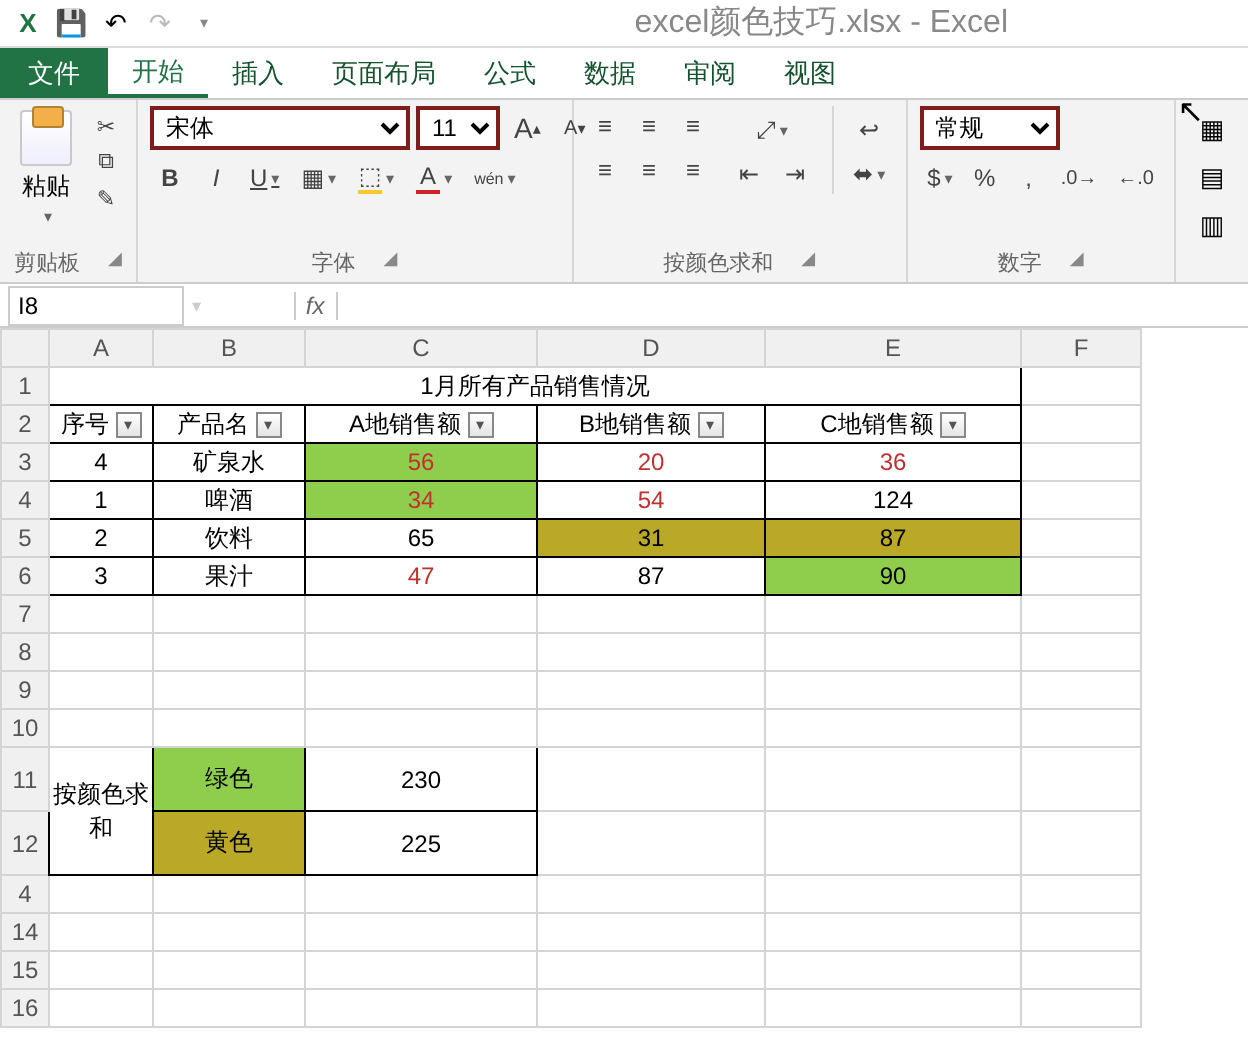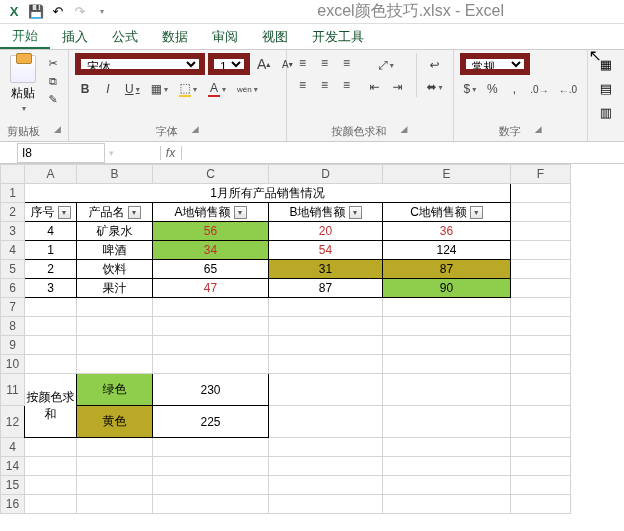--- a/index.html
+++ b/index.html
@@ -17,33 +17,33 @@
 .rgroup{border-right:1px solid #d6d6d6;display:flex;flex-direction:column;padding:3px 6px 0 6px}
 .rgroup-body{flex:1;display:flex;align-items:flex-start;gap:4px}
 .rgroup-label{text-align:center;color:#666;font-size:11px;padding:2px 0;display:flex;justify-content:center;gap:14px}
 .dlg-lnch{font-size:9px;color:#888;cursor:pointer}
 .paste-big{display:flex;flex-direction:column;align-items:center;gap:2px;padding:2px 4px;cursor:pointer}
 .paste-ico{width:26px;height:28px;background:linear-gradient(#fff,#eef);border:1px solid #c9c9c9;border-radius:2px;position:relative}
 .paste-ico::after{content:"";position:absolute;width:14px;height:9px;background:#f3b04a;border:1px solid #b0842f;top:-3px;left:5px;border-radius:2px}
 .mini-col{display:flex;flex-direction:column;gap:2px;padding-top:2px}
 .mini-btn{width:18px;height:16px;display:flex;align-items:center;justify-content:center;font-size:11px;color:#444;cursor:pointer}
 .font-row{display:flex;align-items:center;gap:3px}
-select.sel{height:22px;border:6px solid #7f1d1d;background:#fff;font-size:12px;padding:0 2px}
+select.sel{height:22px;border:2px solid #7f1d1d;background:#fff;font-size:12px;padding:0 2px}
 .font-sel{width:130px}.size-sel{width:42px}
 .fmtbtn{height:20px;min-width:20px;padding:0 3px;display:flex;align-items:center;justify-content:center;border:1px solid transparent;cursor:pointer;color:#444;font-size:12px}
 .split-arrow{font-size:8px;margin-left:2px;color:#666}
 .underline-red{border-bottom:2px solid #d02424;display:inline-block;width:12px;text-align:center}
 .underline-yellow{border-bottom:2px solid #f7c92b;display:inline-block;width:12px;text-align:center}
 .align-grid{display:grid;grid-template-columns:repeat(3,20px);grid-template-rows:repeat(2,20px);gap:2px}
 .num-row{display:flex;align-items:flex-start;gap:2px}
 .num-sel{width:70px}
 .edit-col{display:flex;flex-direction:column;gap:2px}
 .edit-btn{width:24px;height:22px;display:flex;align-items:center;justify-content:center;cursor:pointer;font-size:13px}
 .namebox-row{height:22px;display:flex;align-items:center;border-bottom:1px solid #ccc;background:#fff}
-.namebox{width:88px;height:20px;border:1px solid #ccc;padding:0 4px;font-size:12px;margin-left:17px}
+.namebox{width:88px;height:20px;border:1px solid #ccc;padding:0 4px;font-size:12px;margin-left:4px}
 .fx-btn{width:22px;text-align:center;color:#666;font-size:12px;font-style:italic;cursor:pointer;border-left:1px solid #ccc;border-right:1px solid #ccc;margin:0 2px}
 .formula-input{flex:1;border:none;height:20px;padding:0 4px;font-size:12px;outline:none}
 .grid-wrap{overflow:auto;height:366px;position:relative}
 table.sheet{border-collapse:collapse;table-layout:fixed}
 .sheet td,.sheet th{border:1px solid #d4d4d4;height:19px;font-size:12px;color:#000;padding:0;text-align:center;background:#fff}
 .sheet th{background:#f0f0f0;color:#555;font-weight:normal;position:sticky;top:0}
 .sheet td.rowh{background:#f0f0f0;color:#555;width:24px;position:sticky;left:0}
 .corner{background:#f0f0f0;width:24px}
 .colA{width:52px}.colB{width:76px}.colC{width:116px}.colD{width:114px}.colE{width:128px}.colF{width:60px}
 .hdcell{background:#fff!important;border:1px solid #000!important;font-size:12px}
@@ -67,27 +67,28 @@
     <div class="qat-ico" style="color:#bbb">↷</div>
     <div class="qat-ico" style="font-size:8px;color:#888">▾</div>
   </div>
   <div class="title-spacer"></div>
   <div class="title-text">excel颜色技巧.xlsx - Excel</div>
 </div>
 
 <span class="cursor-img">↖</span>
 
 <div class="tabs">
+  <div class="filetab">文件</div>
   <div class="tab active">开始</div>
   <div class="tab">插入</div>
+  <div class="tab">页面布局</div>
   <div class="tab">公式</div>
   <div class="tab">数据</div>
   <div class="tab">审阅</div>
   <div class="tab">视图</div>
-  <div class="tab">开发工具</div>
 </div>
 
 <div class="ribbon">
   <div class="rgroup">
     <div class="rgroup-body">
       <div class="paste-big">
         <div class="paste-ico"></div>
         <span>粘贴</span>
         <span class="split-arrow">▾</span>
       </div>

